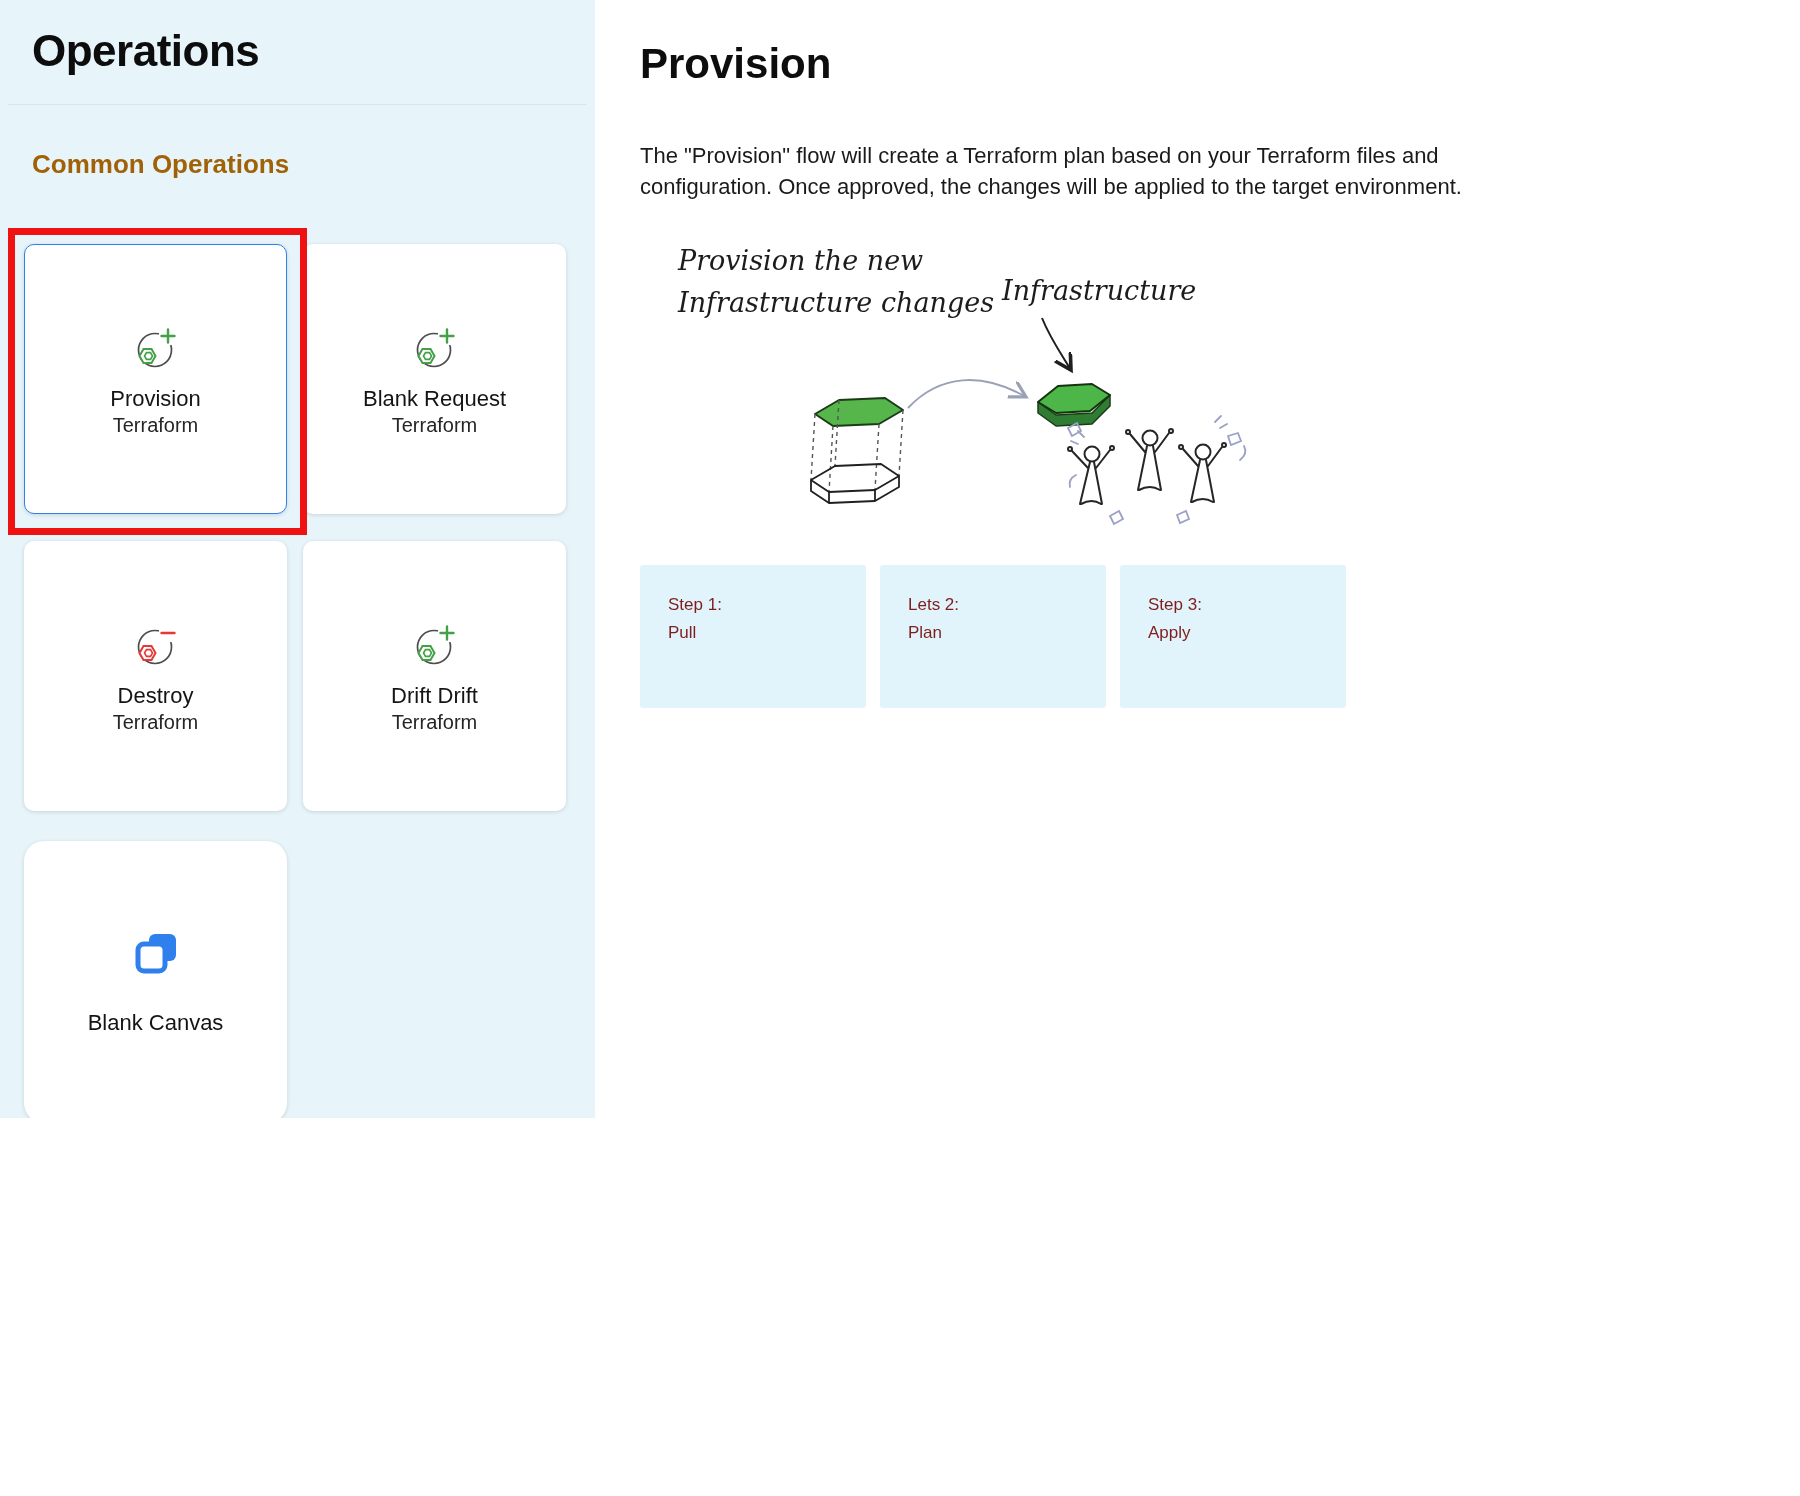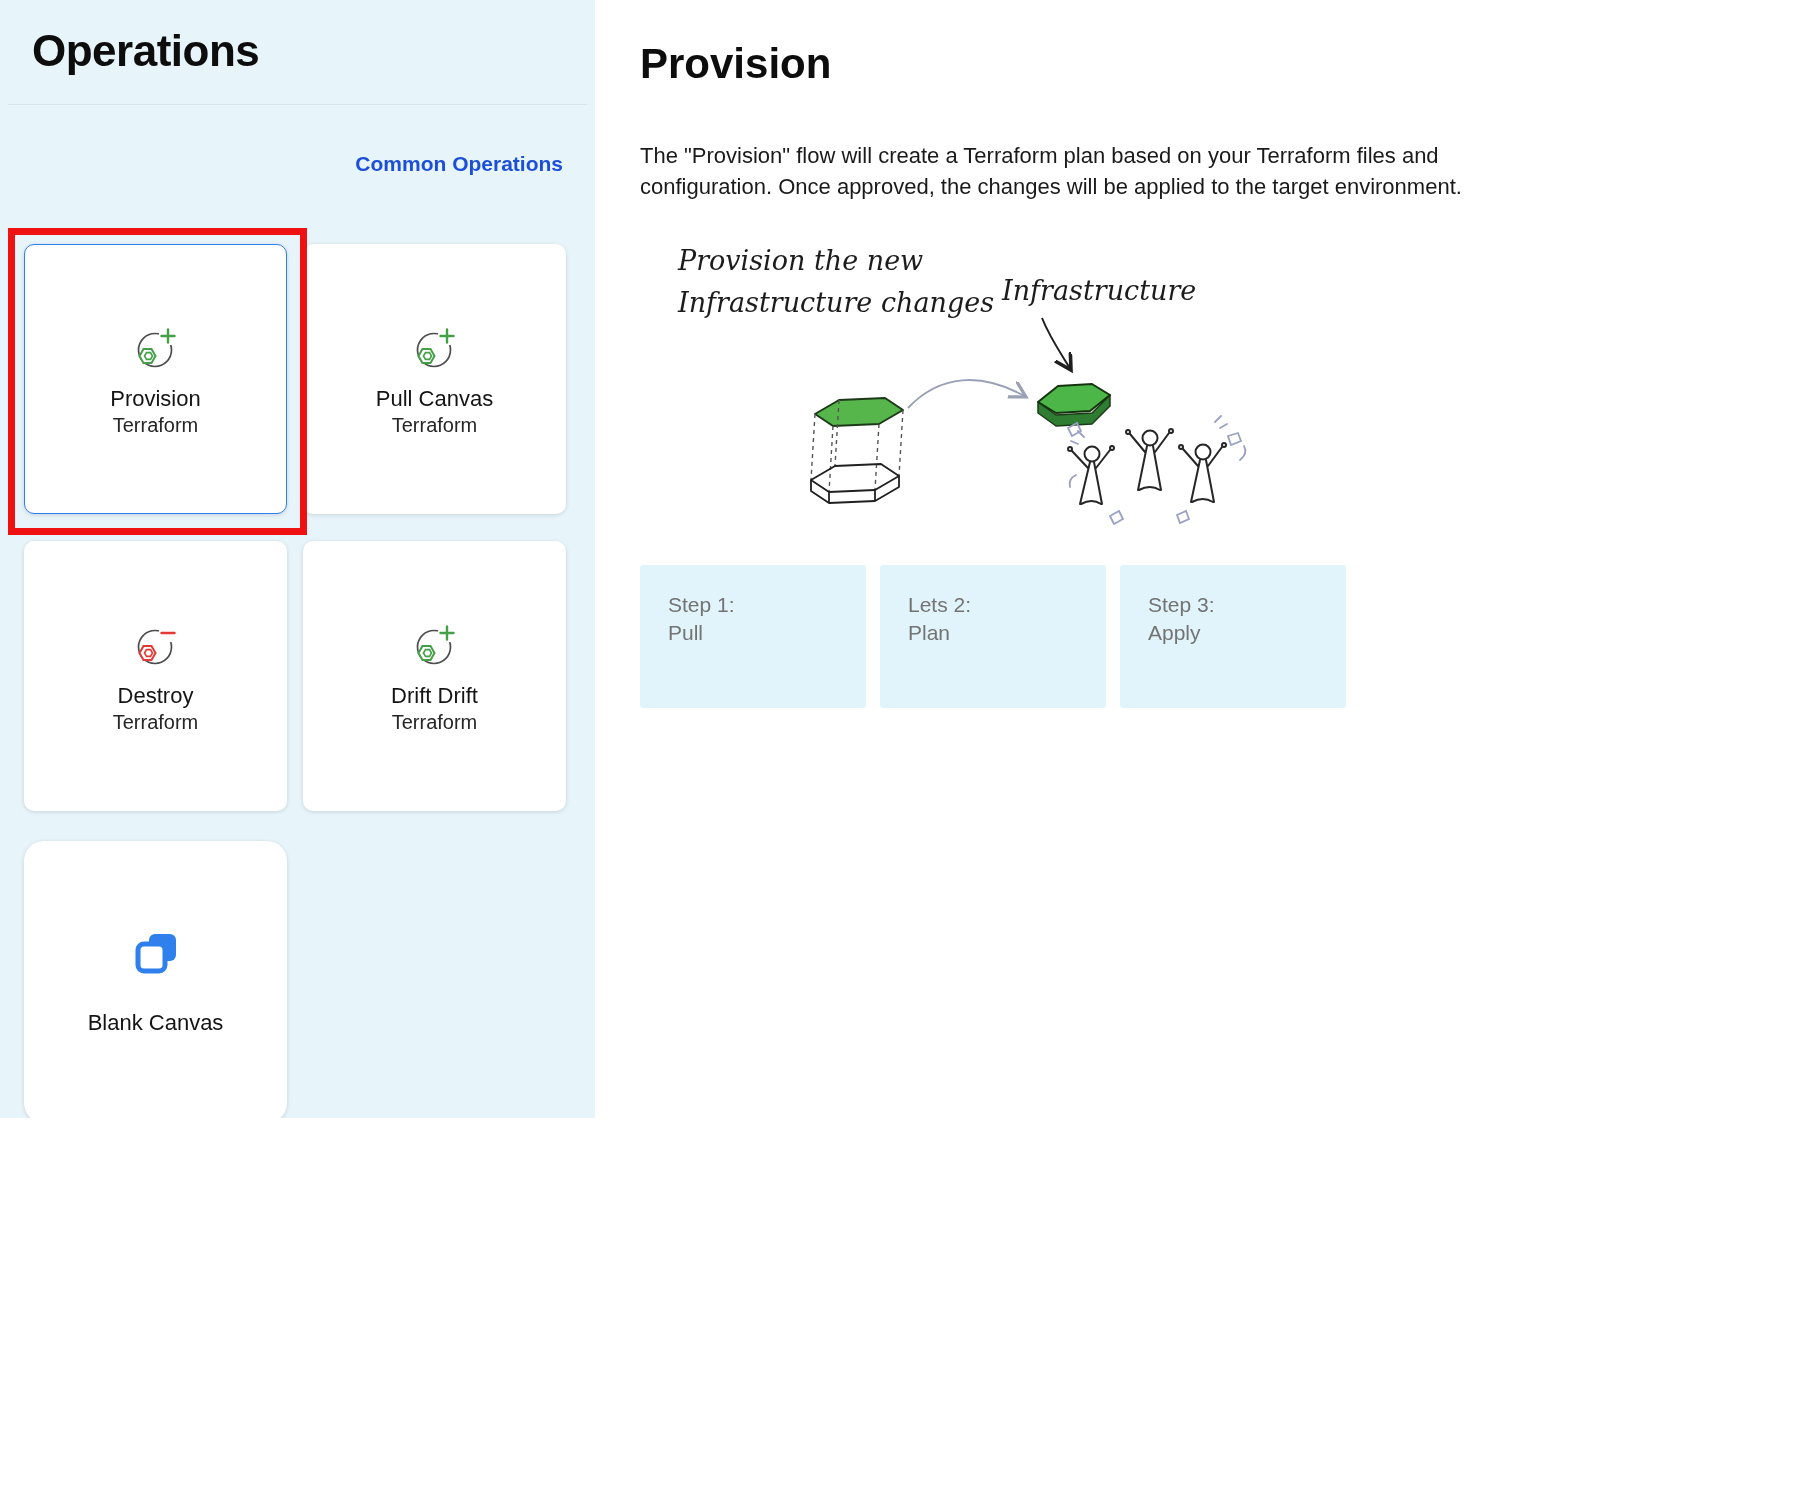--- a/index.html
+++ b/index.html
@@ -12,21 +12,21 @@
     position:absolute; left:0; top:0; width:595px; height:1496px;
     background:#e7f5fb; box-sizing:border-box;
   }
   .sidebar h1 {
     margin:0; padding:22px 32px 0 32px;
     font-size:44px; line-height:58px; font-weight:700; color:#0d0d0d;
     letter-spacing:-0.5px;
   }
   .sidebar .divider { margin:24px 8px 0 8px; border-bottom:1px solid #d9e6ec; }
   .section-label {
-    margin:46px 32px 0 32px; font-size:21px; line-height:26px; font-weight:700; color:#1d4ed8;text-align:right;
+    margin:46px 32px 0 32px; font-size:26px; line-height:26px; font-weight:700; color:#a16207;
   }
   .card-grid {
     margin:67px 24px 0 24px;
     display:grid; grid-template-columns:263px 263px; column-gap:16px; row-gap:27px;
   }
   .card {
     width:263px; height:270px; background:#fff; border-radius:10px;
     box-shadow:0 1px 4px rgba(0,0,0,0.14);
     border:1px solid transparent; box-sizing:border-box;
     display:flex; flex-direction:column; align-items:center; justify-content:center;
@@ -57,21 +57,21 @@
   }
   .illustration { display:block; margin:30px 0 0 0; }
   .hand {
     font-family:"DejaVu Serif", serif; font-style:italic;
     font-size:27px; fill:#1c1c1c;
   }
   .steps { display:flex; gap:14px; margin-top:21px; }
   .step {
     width:226px; height:143px; background:#e2f4fb; border-radius:3px;
     box-sizing:border-box; padding:26px 20px 0 28px;
-    font-size:21px; line-height:28px; color:#737373;
+    font-size:17px; line-height:28px; color:#7f1d1d;
   }
 </style>
 </head>
 <body>
 
 <div class="app">
 
   <aside class="sidebar">
     <h1>Operations</h1>
     <div class="divider"></div>
@@ -97,21 +97,21 @@
       <div class="card">
         <span>
           <svg width="50" height="50" viewBox="0 0 50 50">
             <circle cx="24" cy="27" r="16.5" fill="none" stroke="#4d4d4d" stroke-width="1.7"></circle>
             <circle cx="37" cy="13" r="9.5" fill="#fff"></circle>
             <path d="M37 6.5 v13 M30.5 13 h13" stroke="#43a047" stroke-width="2.4" stroke-linecap="round" fill="none"></path>
             <polygon points="8.5,33 12.5,26 20.5,26 24.5,33 20.5,40 12.5,40" fill="#fff" stroke="#43a047" stroke-width="2"></polygon>
             <polygon points="13.5,33 15.5,29.6 19.5,29.6 21.5,33 19.5,36.4 15.5,36.4" fill="none" stroke="#43a047" stroke-width="1.6"></polygon>
           </svg>
         </span>
-        <div class="card-title">Pull Canvas</div>
+        <div class="card-title">Blank Request</div>
         <div class="card-subtitle">Terraform</div>
       </div>
 
       <div class="card">
         <span>
           <svg width="50" height="50" viewBox="0 0 50 50">
             <circle cx="24" cy="27" r="16.5" fill="none" stroke="#4d4d4d" stroke-width="1.7"></circle>
             <circle cx="37" cy="13" r="9.5" fill="#fff"></circle>
             <path d="M30.5 13 h13" stroke="#e53935" stroke-width="2.4" stroke-linecap="round" fill="none"></path>
             <polygon points="8.5,33 12.5,26 20.5,26 24.5,33 20.5,40 12.5,40" fill="#fff" stroke="#e53935" stroke-width="2"></polygon>

